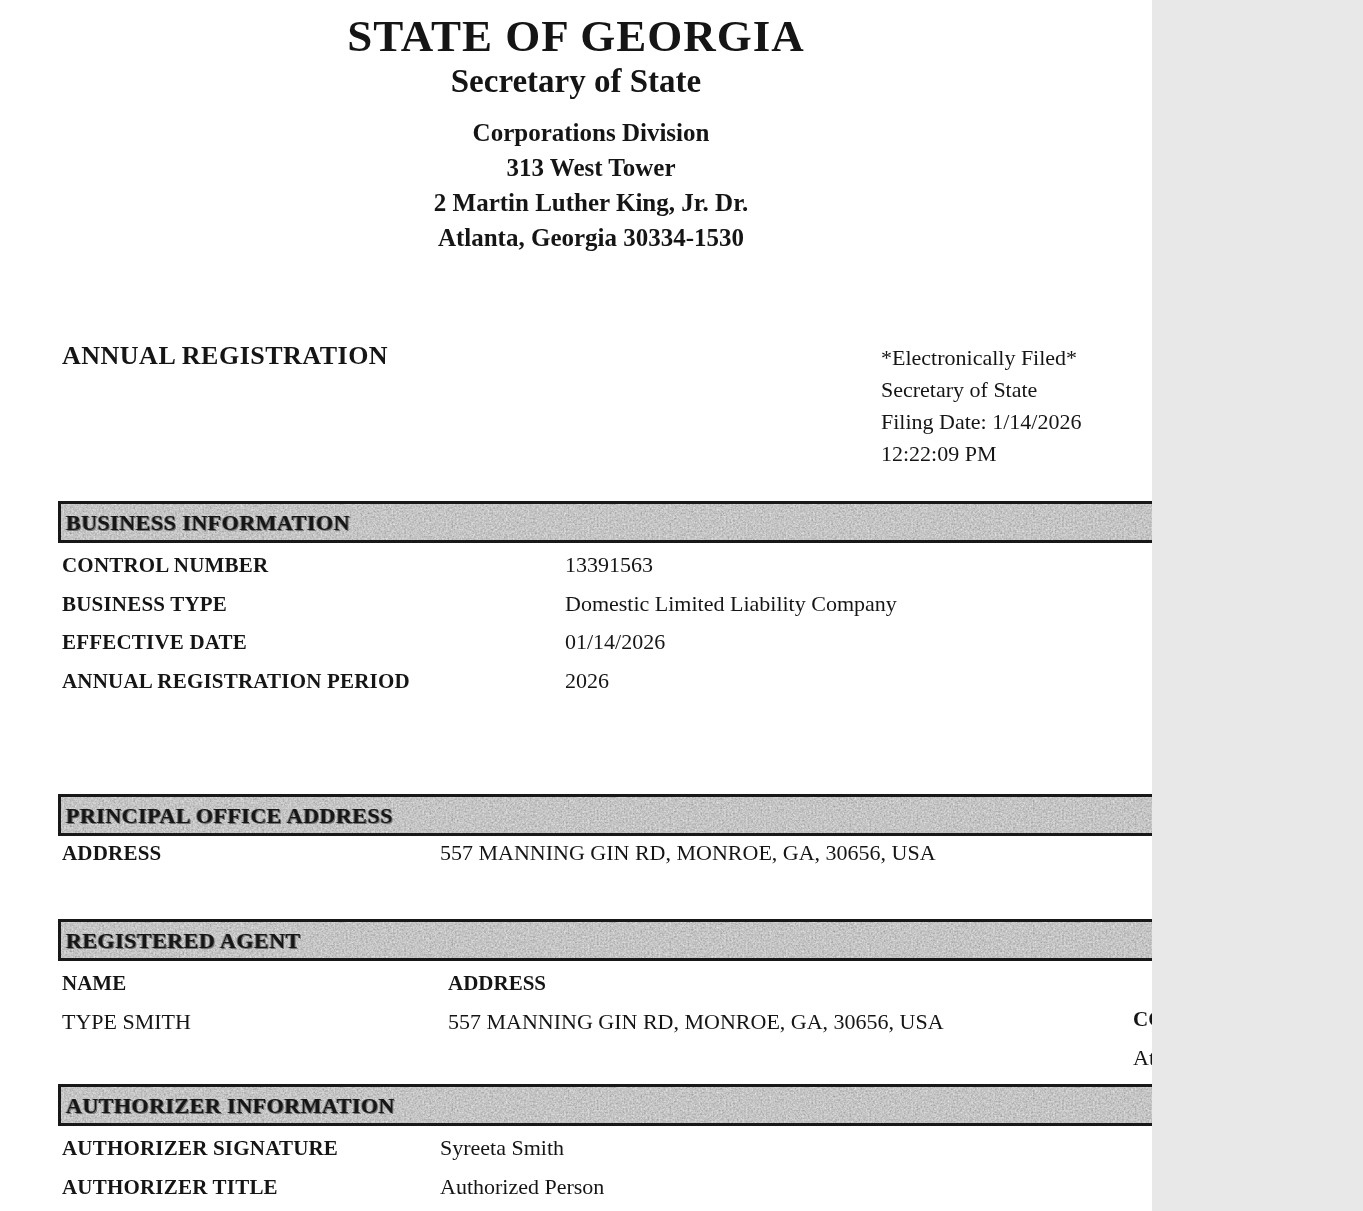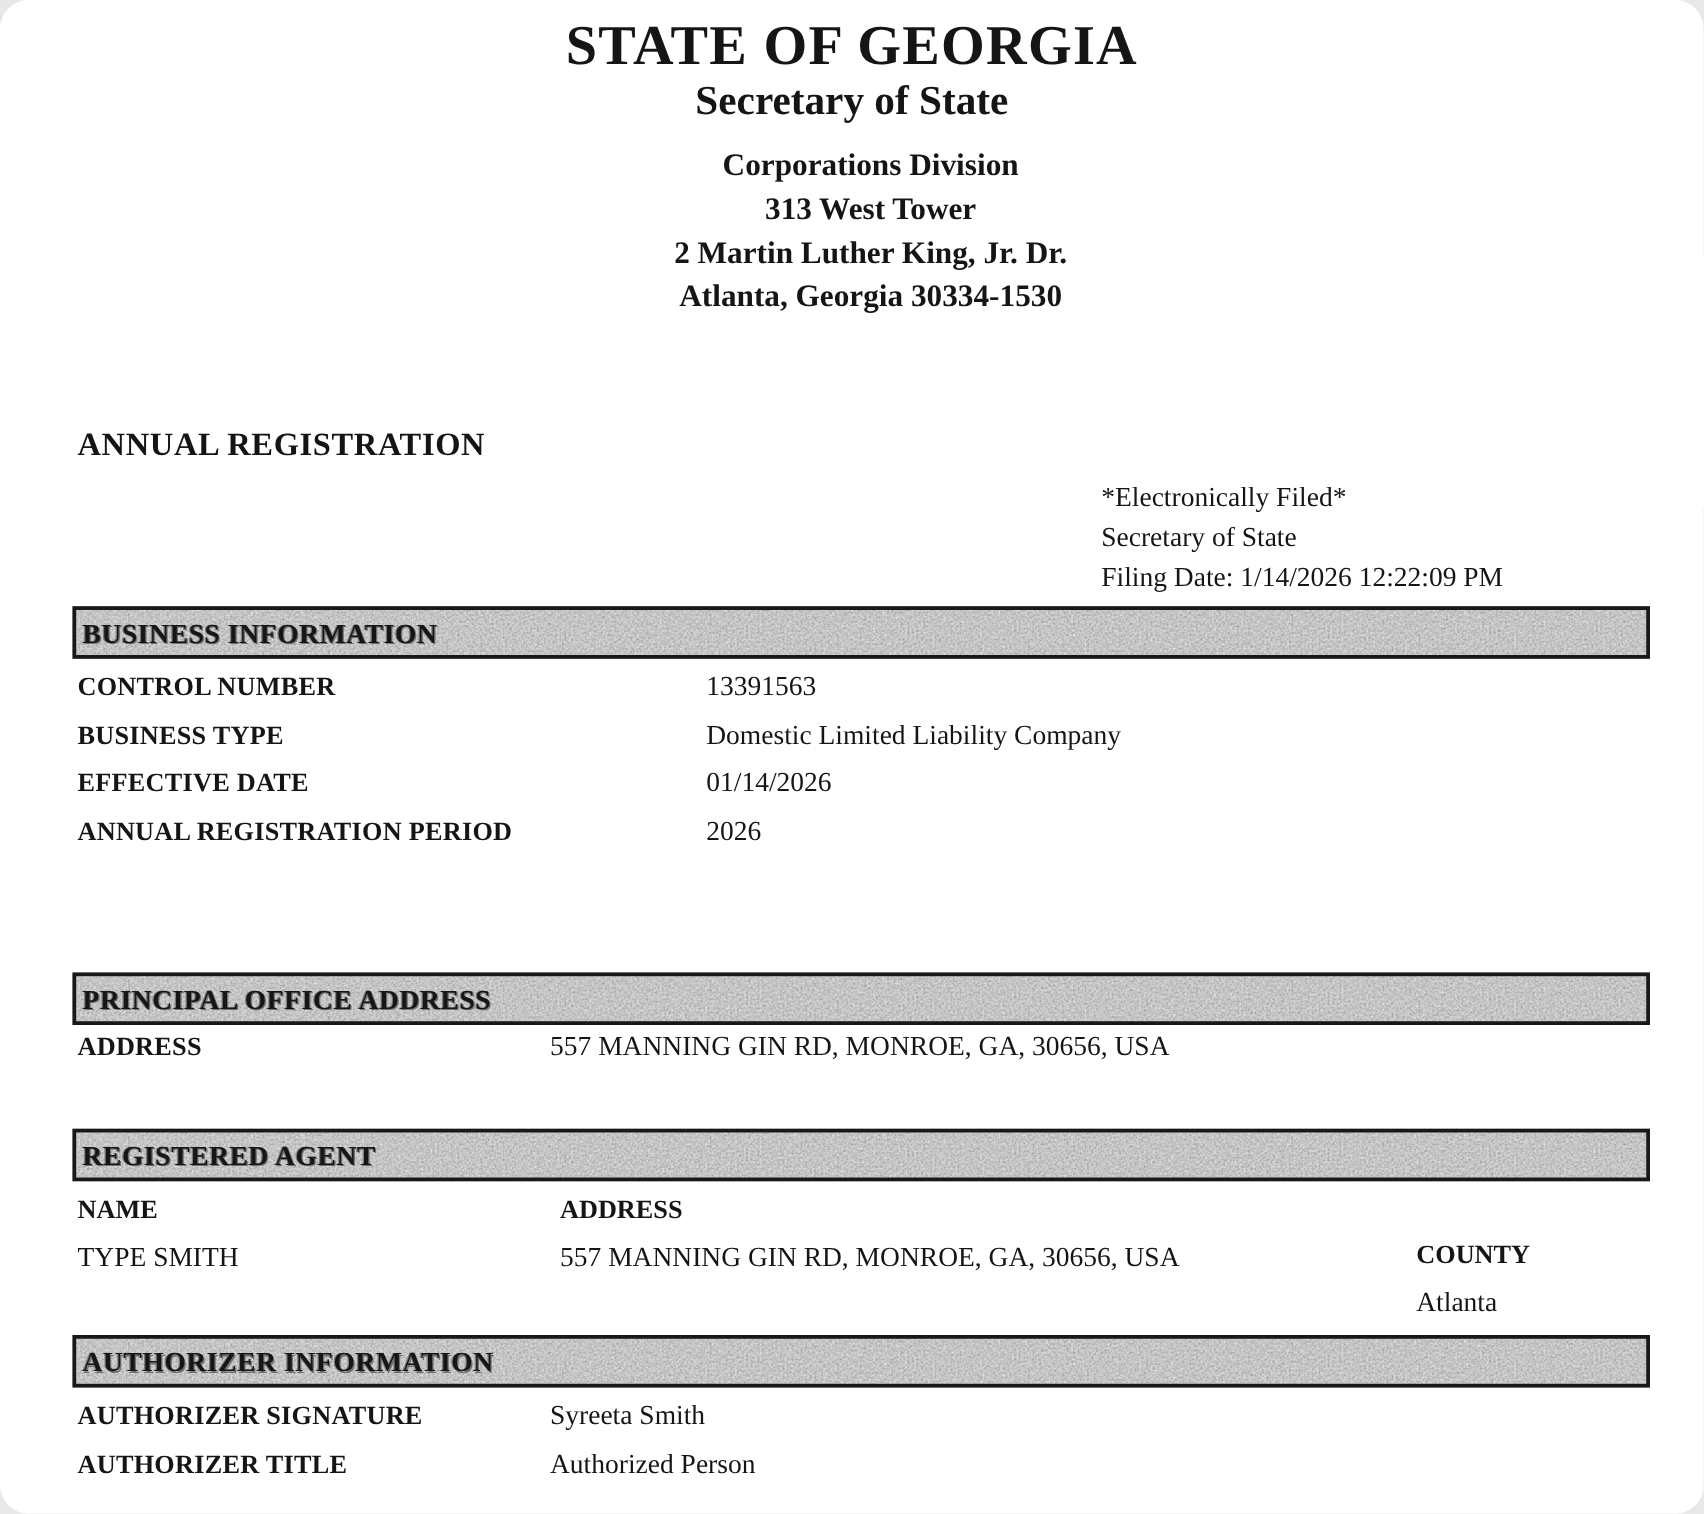--- a/index.html
+++ b/index.html
@@ -1,57 +1,57 @@
 <!DOCTYPE html>
 <html><head>
 <meta charset="utf-8">
 <style>
   * { margin: 0; padding: 0; box-sizing: border-box; }
   html, body { background: #e8e8e8; }
   .page {
     position: relative;
-    width: 1363px;
+    width: 1152px;
     height: 1211px;
     background: #ffffff;
     font-family: "Liberation Serif", "DejaVu Serif", serif;
     color: #151515;
     overflow: hidden;
-    border-radius: 23px;
   }
 
   
   .doc-header { position: absolute; top: 10px; left: 0; width: 100%; text-align: center; }
   .h-title { font-size: 45px; font-weight: bold; line-height: 52px; letter-spacing: 1px; }
   .h-sub   { font-size: 33px; font-weight: bold; line-height: 38px; }
   .h-lines { margin-top: 15px; padding-left: 30px; }
   .h-line  { font-size: 25px; font-weight: bold; line-height: 35px; }
 
   
   .doc-type {
     position: absolute; left: 62px; top: 341px;
     font-size: 26px; font-weight: bold; letter-spacing: 0.5px;
   }
   .filing-meta {
     position: absolute; left: 881px; top: 342px;
-    font-size: 22px; line-height: 32px; margin-top: 40px;
+    font-size: 22px; line-height: 32px;
   }
 
   
   .section { position: absolute; left: 58px; width: 1262px; }
   .sec-business   { top: 485px; }
   .sec-principal  { top: 778px; }
   .sec-agent      { top: 903px; }
   .sec-authorizer { top: 1068px; }
 
   .section-bar {
     position: relative;
     height: 42px;
     border: 3px solid #181818;
     background: #9a9a9a;
     overflow: hidden;
+    margin-top: 16px;
   }
   .section-bar svg.noise {
     position: absolute; top: 0; left: 0; width: 100%; height: 100%;
     display: block;
   }
   .section-bar .bar-title {
     position: relative; z-index: 1;
     display: inline-block;
     padding: 6px 0 0 5px;
     font-size: 22px; font-weight: bold;

